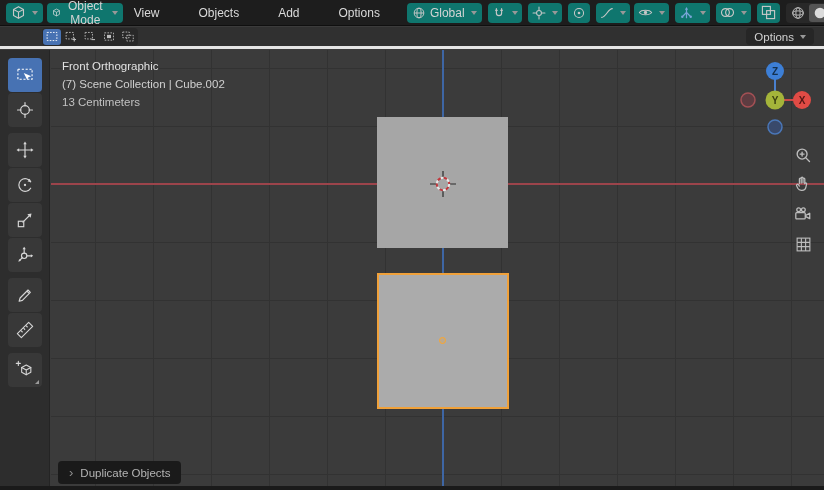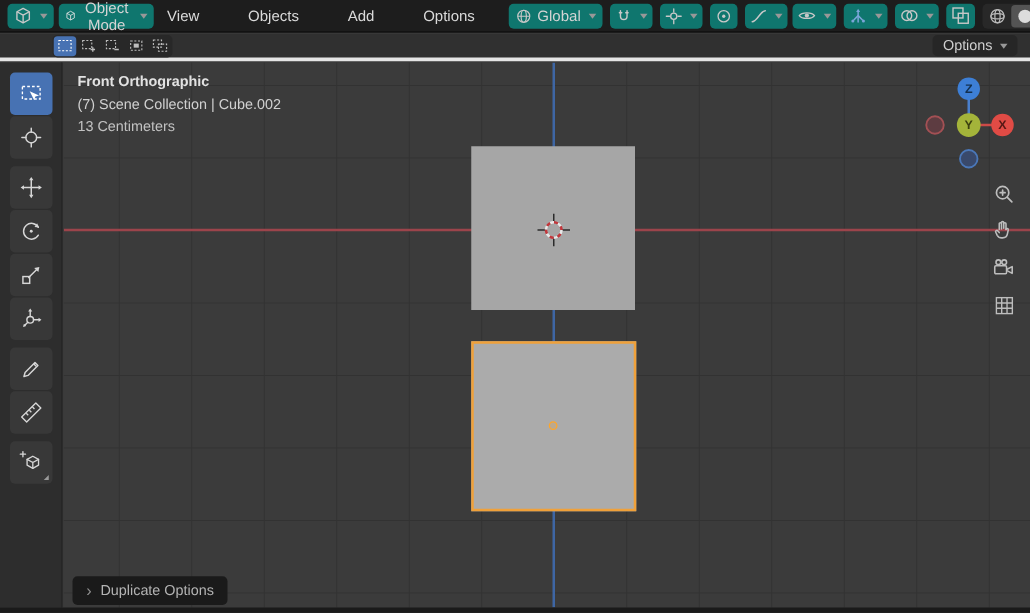--- a/index.html
+++ b/index.html
@@ -84,21 +84,21 @@
     left:326px; top:223px; width:132px; height:136px;
     background:#ababab; border:2px solid #f0a13a;
   }
   .origin {
     position:absolute; left:50%; top:50%; width:7px; height:7px;
     margin-left:-4px; margin-top:-4px; border-radius:50%;
     border:1.5px solid #ffa629; background:rgba(255,166,41,0.2);
   }
   .cursor3d { position:absolute; left:378px; top:120px; }
   .overlay-text { position:absolute; left:11px; top:7px; font-size:11.5px; line-height:18px; }
-  .ovl1 { color:#e2e2e2;font-weight:bold; }
+  .ovl1 { color:#e2e2e2; }
   .ovl2 { color:#d0d0d0; }
   .ovl3 { color:#c2c2c2; }
   .navgizmo { position:absolute; left:684px; top:10px; }
   .navgizmo text { font-family:"Liberation Sans","DejaVu Sans",sans-serif; }
   .navbtn {
     position:absolute; left:739px; width:26px; height:26px;
     display:flex; align-items:center; justify-content:center; border-radius:13px;
   }
   .oppanel {
     position:absolute; left:7px; bottom:2px; height:23px;
@@ -406,18 +406,18 @@
     </button>
     <button class="navbtn" style="top:181px">
       <svg viewBox="0 0 20 20" width="17" height="17" fill="none" stroke="#bdbdbd" stroke-width="1.3">
         <rect x="2.5" y="2.5" width="15" height="15"></rect>
           <path d="M2.5 7.5h15M2.5 12.5h15M7.5 2.5v15M12.5 2.5v15"></path>
       </svg>
     </button>
 
     <button class="oppanel">
       <span class="chev">›</span>
-      <span>Duplicate Options</span>
+      <span>Duplicate Objects</span>
     </button>
   </main>
 
   <div class="statusstrip"></div>
 </div>
 
 </body></html>

